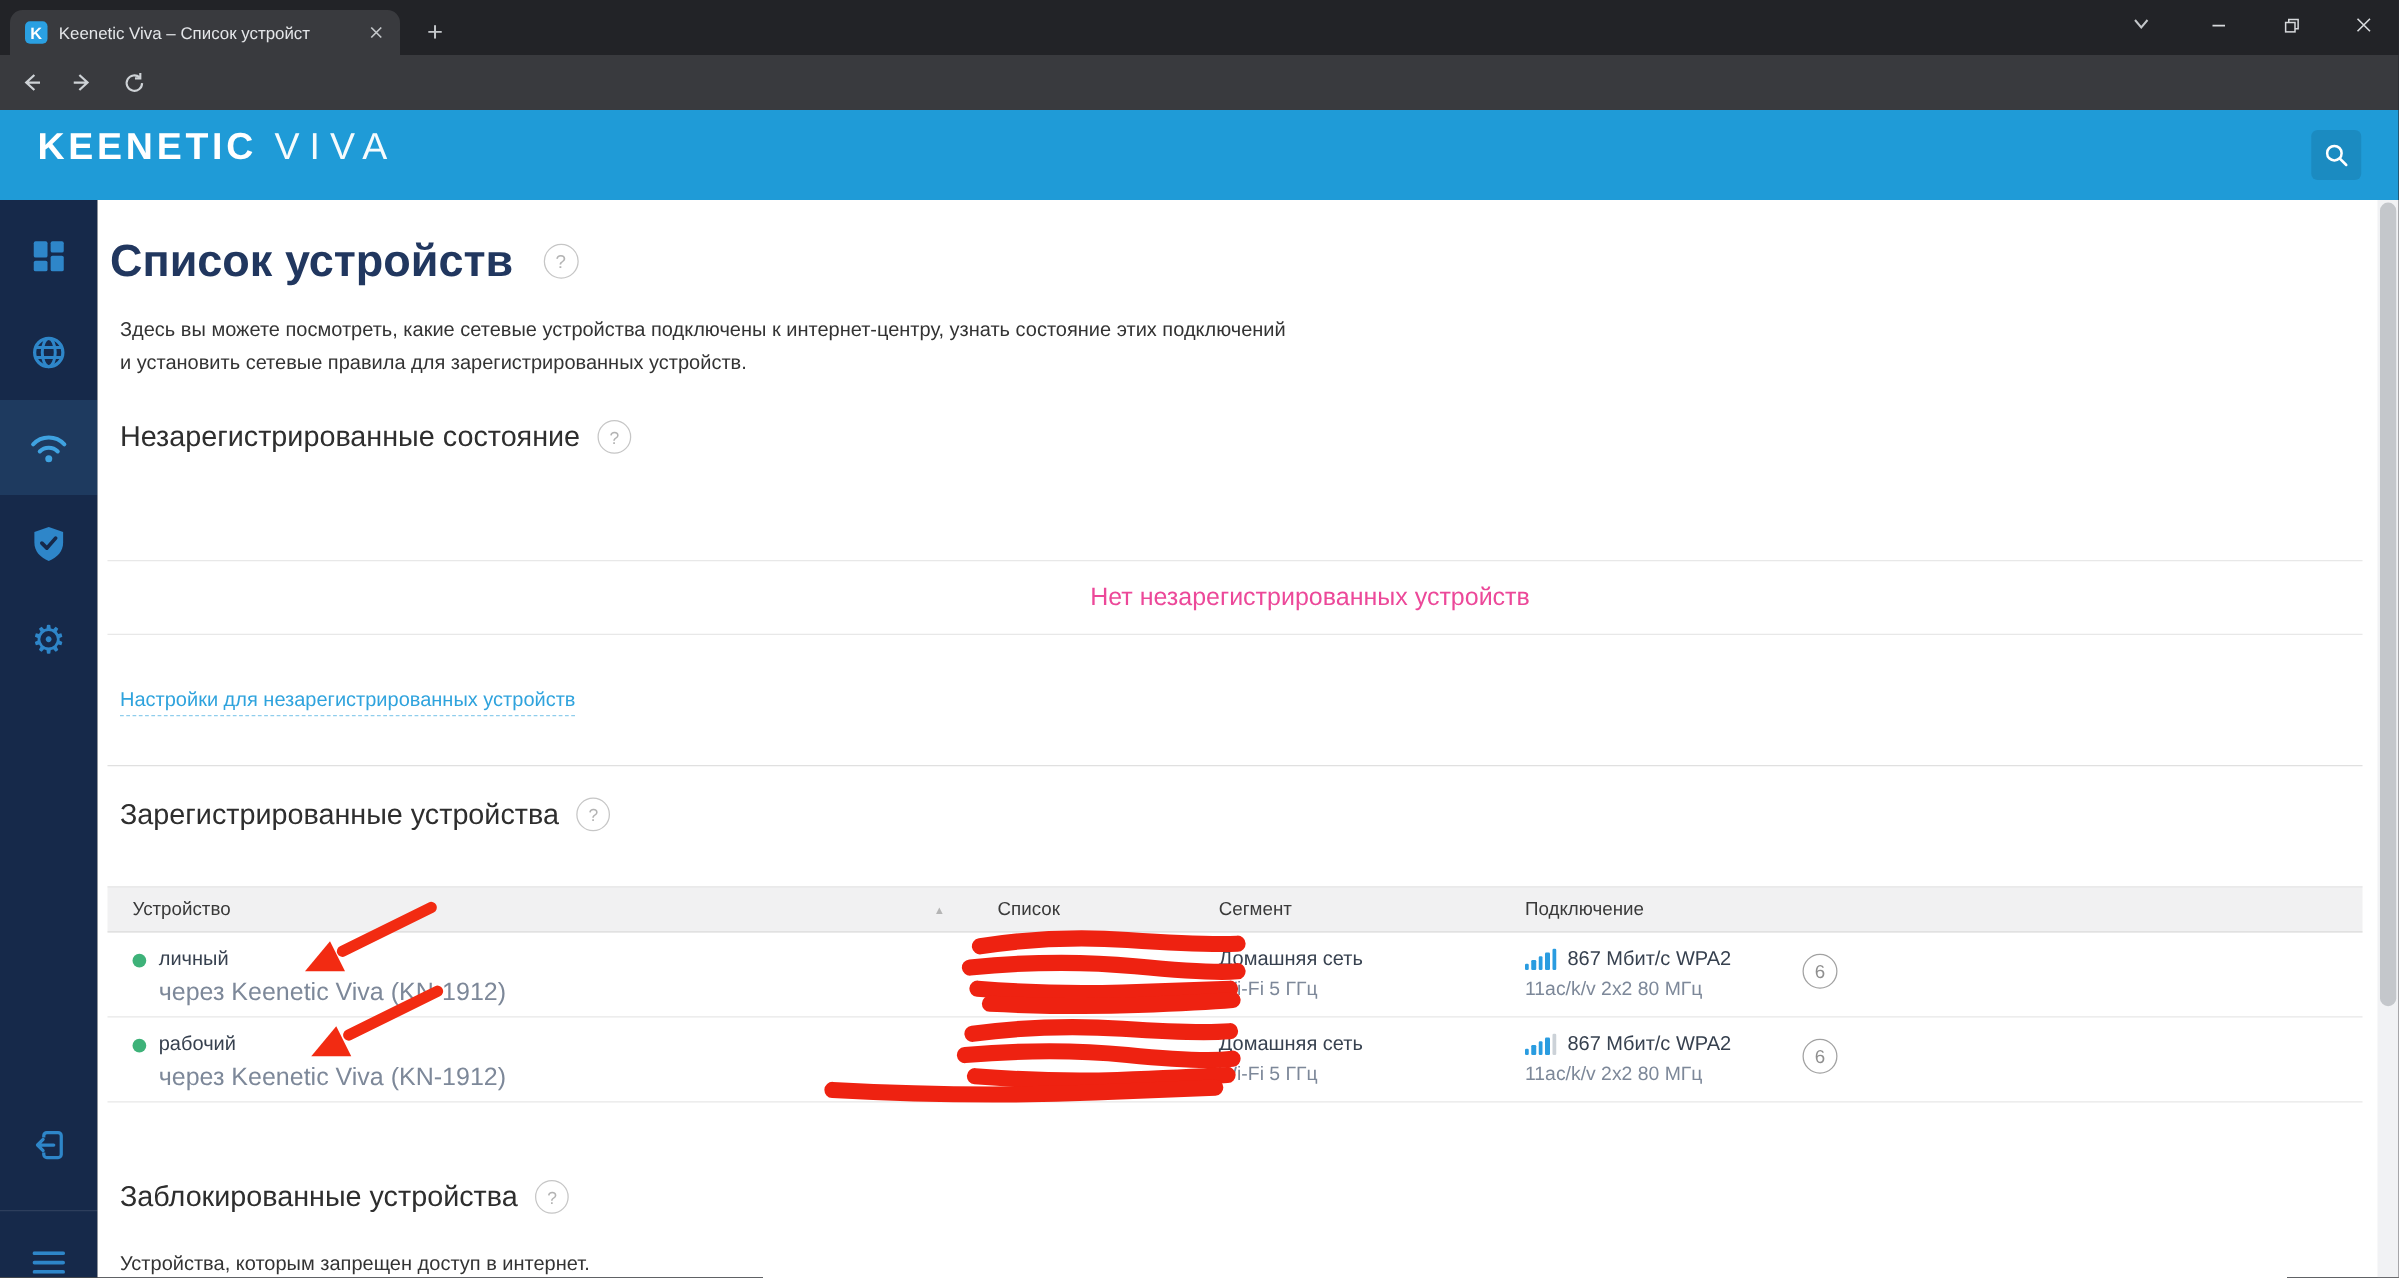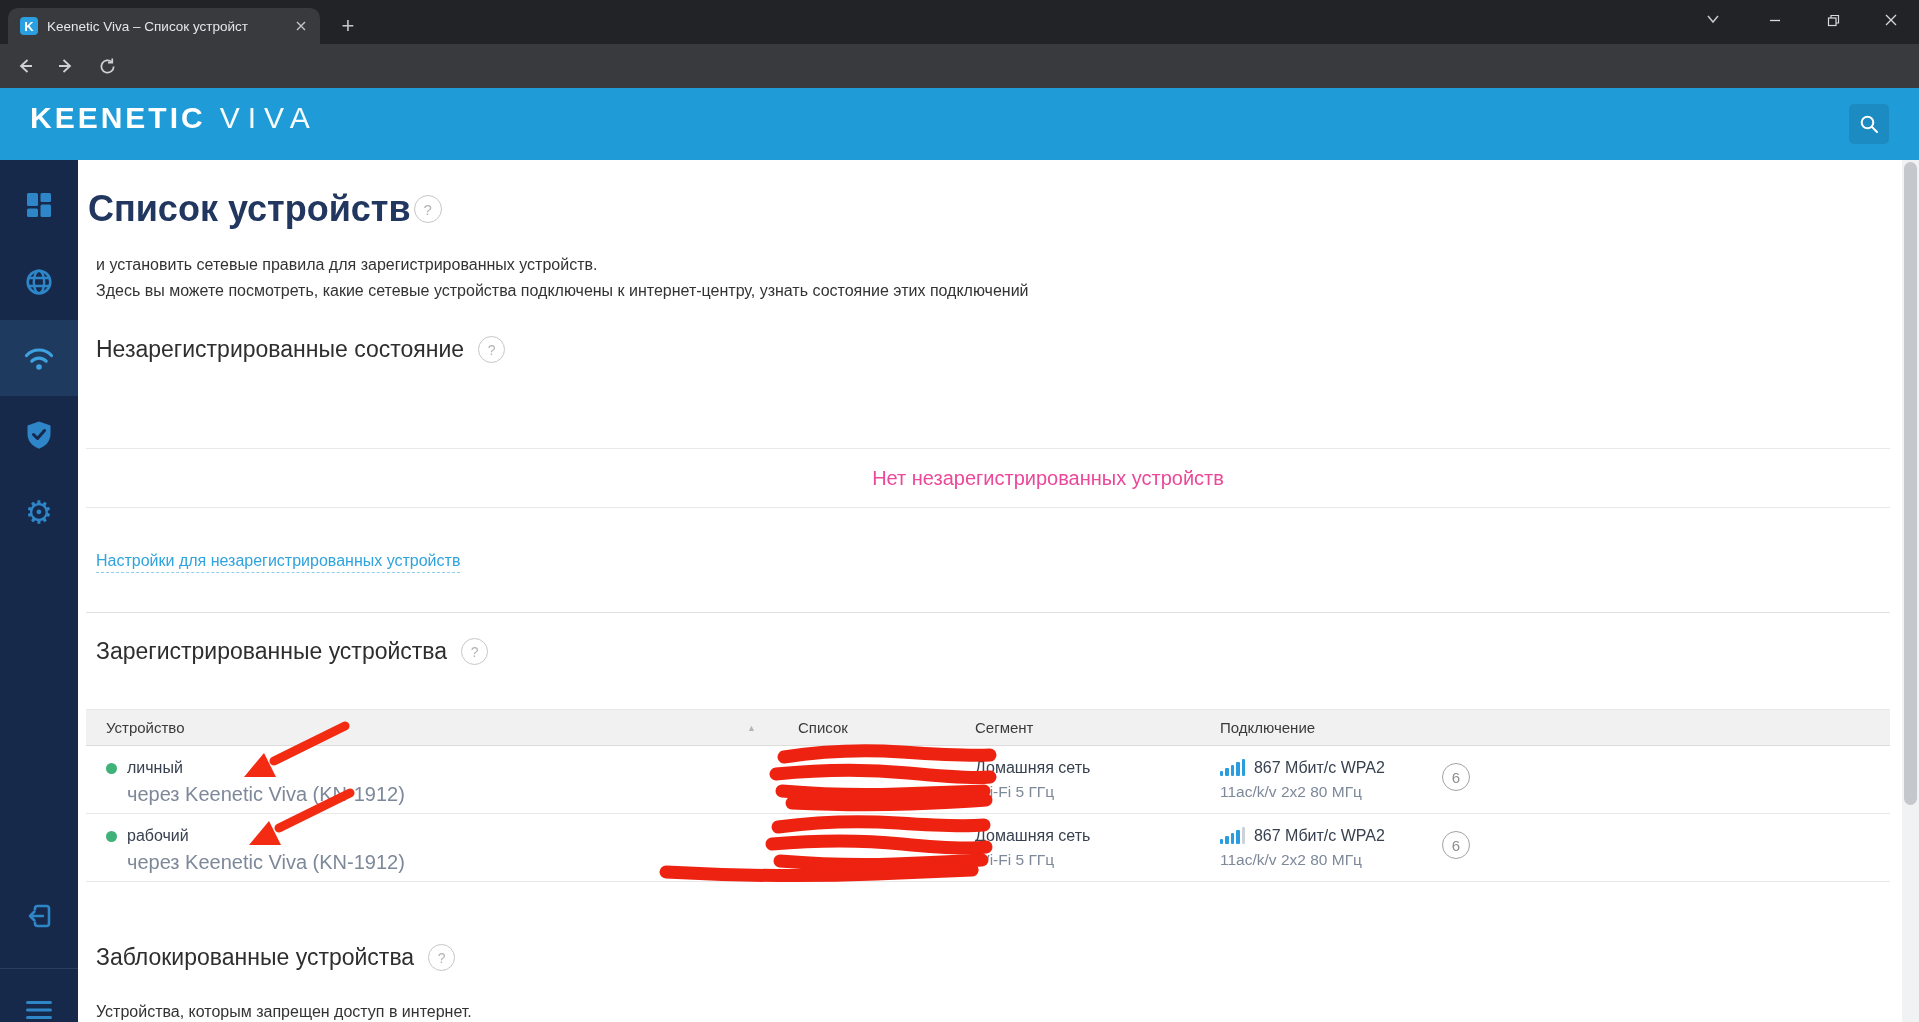--- a/index.html
+++ b/index.html
@@ -36,21 +36,21 @@
   
   .sidebar{position:absolute;left:0;top:160px;width:78px;height:862px;background:#16294a;}
   .side-item{position:absolute;left:0;width:78px;height:76px;display:flex;align-items:center;justify-content:center;color:#2e86c9;}
   .side-item.active{background:#1e3a5f;}
   .side-divider{position:absolute;left:0;top:808px;width:78px;border-top:1px solid rgba(255,255,255,0.10);}
   .gear-glyph{font-size:31px;line-height:1;color:#2e86c9;font-family:"DejaVu Sans",sans-serif;}
   
   .page{position:absolute;left:78px;top:160px;width:1841px;height:862px;background:#fff;overflow:hidden;}
   .scrollbar{position:absolute;left:1824px;top:0;width:17px;height:862px;background:#f1f2f4;}
   .scroll-thumb{position:absolute;left:2px;top:2px;width:13px;height:643px;border-radius:7px;background:#c4c7cb;}
-  .page h1{position:absolute;left:10px;top:28px;margin:0;font-size:36px;font-weight:bold;color:#21375f;display:flex;align-items:center;gap:3px;justify-content:space-between;}
+  .page h1{position:absolute;left:10px;top:28px;margin:0;font-size:36px;font-weight:bold;color:#21375f;display:flex;align-items:center;gap:24px;justify-content:space-between;}
   .help{width:26px;height:26px;border-radius:50%;border:1px solid #c6c6c6;color:#b3b3b3;font-size:15px;font-weight:normal;display:inline-flex;align-items:center;justify-content:center;flex:0 0 auto;}
   .intro{position:absolute;left:18px;top:92px;font-size:16px;line-height:26px;color:#333;}
   .h2row{position:absolute;left:18px;margin:0;font-size:23px;font-weight:normal;color:#2e2e2e;display:flex;align-items:center;gap:14px;}
   .h2row .help{width:25px;height:25px;font-size:14px;}
   .para{position:absolute;left:18px;font-size:16px;color:#333;}
   .rule{position:absolute;left:8px;width:1804px;border-top:1px solid #e8e8e8;}
   .rule.strong{border-top-color:#e0e0e0;}
   .empty-state{position:absolute;left:8px;top:289px;width:1804px;height:58px;display:flex;align-items:center;justify-content:center;font-size:20px;color:#ec4899;padding-left:120px;box-sizing:border-box;}
   .dashed-link{position:absolute;left:18px;top:392px;font-size:16px;color:#2fa3dd;text-decoration:none;border-bottom:1px dashed #8fcdec;padding-bottom:2px;}
   
@@ -238,22 +238,22 @@
   </div>
 
   <div class="page">
 
     <h1>
       <span>Список устройств</span>
       <span class="help">?</span>
     </h1>
 
     <div class="intro">
+      <div>Здесь вы можете посмотреть, какие сетевые устройства подключены к интернет-центру, узнать состояние этих подключений</div>
       <div>и установить сетевые правила для зарегистрированных устройств.</div>
-      <div>Здесь вы можете посмотреть, какие сетевые устройства подключены к интернет-центру, узнать состояние этих подключений</div>
     </div>
 
     <h2 class="h2row" style="top:176px;">
       <span>Незарегистрированные состояние</span>
       <span class="help">?</span>
     </h2>
 
     <div class="rule" style="top:288px;"></div>
     <div class="empty-state">Нет незарегистрированных устройств</div>
     <div class="rule" style="top:347px;"></div>

